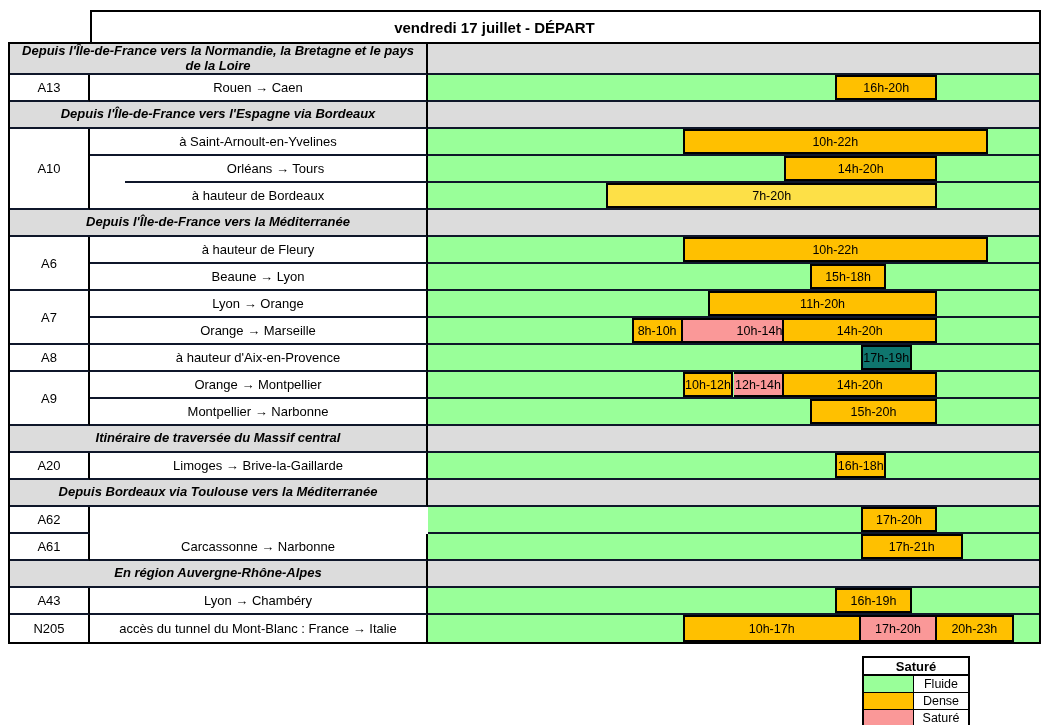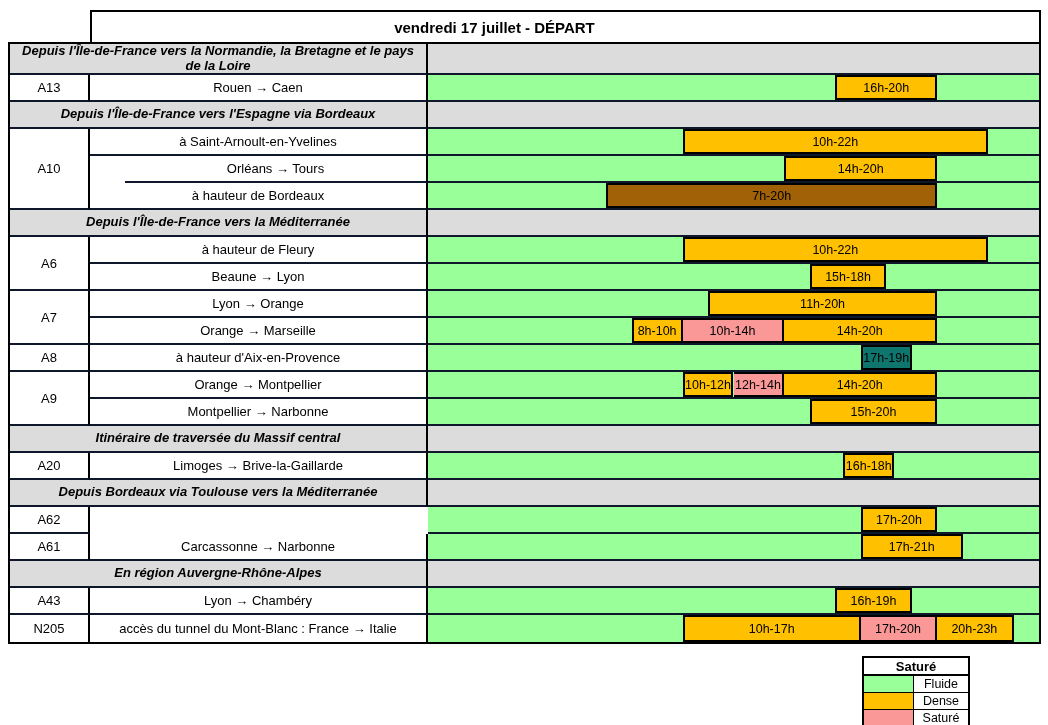--- a/index.html
+++ b/index.html
@@ -72,21 +72,21 @@
       </div>
     </div>
     <div class="cell segment-cell br bb" style="grid-area: 5 / 2; margin-left: 35px;">Orléans → Tours</div>
     <div class="cell timeline-cell bb" style="grid-area: 5 / 3; background: rgb(153, 255, 153);">
       <div class="traffic-bar" style="left: 58.3333%; width: 25%; background: rgb(255, 192, 0);">
         <span>14h-20h</span>
       </div>
     </div>
     <div class="cell segment-cell br bb" style="grid-area: 6 / 2; text-align: right;">à hauteur de Bordeaux</div>
     <div class="cell timeline-cell bb" style="grid-area: 6 / 3; background: rgb(153, 255, 153);">
-      <div class="traffic-bar" style="left: 29.1667%; width: 54.1667%; background: #a16207;">
+      <div class="traffic-bar" style="left: 29.1667%; width: 54.1667%; background: #fde047;">
         <span>7h-20h</span>
       </div>
     </div>
     <div class="cell section-label br bb" style="grid-area: 7 / 1 / auto / 3;">Depuis l'Île-de-France vers la Méditerranée</div>
     <div class="cell section-fill bb" style="grid-area: 7 / 3;"></div>
     <div class="cell road-cell br bb" style="grid-area: 8 / 1 / span 2;">A6</div>
     <div class="cell segment-cell br bb" style="grid-area: 8 / 2;">à hauteur de Fleury</div>
     <div class="cell timeline-cell bb" style="grid-area: 8 / 3; background: rgb(153, 255, 153);">
       <div class="traffic-bar" style="left: 41.6667%; width: 50%; background: rgb(255, 192, 0);">
         <span>10h-22h</span>
@@ -103,21 +103,21 @@
     <div class="cell timeline-cell bb" style="grid-area: 10 / 3; background: rgb(153, 255, 153);">
       <div class="traffic-bar" style="left: 45.8333%; width: 37.5%; background: rgb(255, 192, 0);">
         <span>11h-20h</span>
       </div>
     </div>
     <div class="cell segment-cell br bb" style="grid-area: 11 / 2;">Orange → Marseille</div>
     <div class="cell timeline-cell bb" style="grid-area: 11 / 3; background: rgb(153, 255, 153);">
       <div class="traffic-bar" style="left: 33.3333%; width: 8.33333%; background: rgb(255, 192, 0);">
         <span>8h-10h</span>
       </div>
-      <div class="traffic-bar" style="left: 41.6667%; width: 16.6667%; background: rgb(250, 152, 152); border-left: none;">
+      <div class="traffic-bar" style="left: 41.6667%; width: 16.6667%; background: rgb(250, 152, 152); border-left: none; justify-content: flex-end;">
         <span>10h-14h</span>
       </div>
       <div class="traffic-bar" style="left: 58.3333%; width: 25%; background: rgb(255, 192, 0); border-left: none;">
         <span>14h-20h</span>
       </div>
     </div>
     <div class="cell road-cell br bb" style="grid-area: 12 / 1 / span 1;">A8</div>
     <div class="cell segment-cell br bb" style="grid-area: 12 / 2;">à hauteur d'Aix-en-Provence</div>
     <div class="cell timeline-cell bb" style="grid-area: 12 / 3; background: rgb(153, 255, 153);">
       <div class="traffic-bar" style="left: 70.8333%; width: 8.33333%; background: #0f766e;">
@@ -141,21 +141,21 @@
     <div class="cell timeline-cell bb" style="grid-area: 14 / 3; background: rgb(153, 255, 153);">
       <div class="traffic-bar" style="left: 62.5%; width: 20.8333%; background: rgb(255, 192, 0);">
         <span>15h-20h</span>
       </div>
     </div>
     <div class="cell section-label br bb" style="grid-area: 15 / 1 / auto / 3;">Itinéraire de traversée du Massif central</div>
     <div class="cell section-fill bb" style="grid-area: 15 / 3;"></div>
     <div class="cell road-cell br bb" style="grid-area: 16 / 1 / span 1;">A20</div>
     <div class="cell segment-cell br bb" style="grid-area: 16 / 2;">Limoges → Brive-la-Gaillarde</div>
     <div class="cell timeline-cell bb" style="grid-area: 16 / 3; background: rgb(153, 255, 153);">
-      <div class="traffic-bar" style="left: 66.6667%; width: 8.33333%; background: rgb(255, 192, 0); margin-left: 8px;">
+      <div class="traffic-bar" style="left: 66.6667%; width: 8.33333%; background: rgb(255, 192, 0);">
         <span>16h-18h</span>
       </div>
     </div>
     <div class="cell section-label br bb" style="grid-area: 17 / 1 / auto / 3;">Depuis Bordeaux via Toulouse vers la Méditerranée</div>
     <div class="cell section-fill bb" style="grid-area: 17 / 3;"></div>
     <div class="cell road-cell br bb" style="grid-area: 18 / 1 / span 1;">A62</div>
     <div class="cell timeline-cell bb" style="grid-area: 18 / 3; background: rgb(153, 255, 153);">
       <div class="traffic-bar" style="left: 70.8333%; width: 12.5%; background: rgb(255, 192, 0);">
         <span>17h-20h</span>
       </div>

